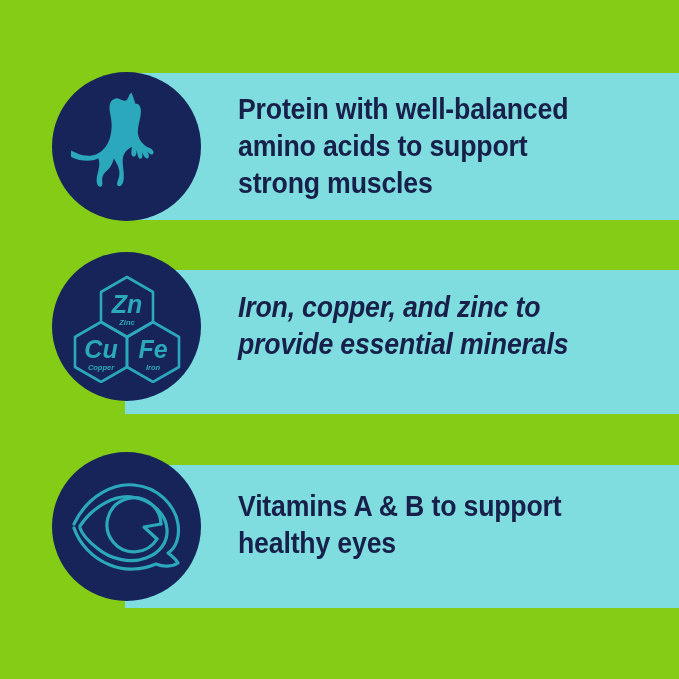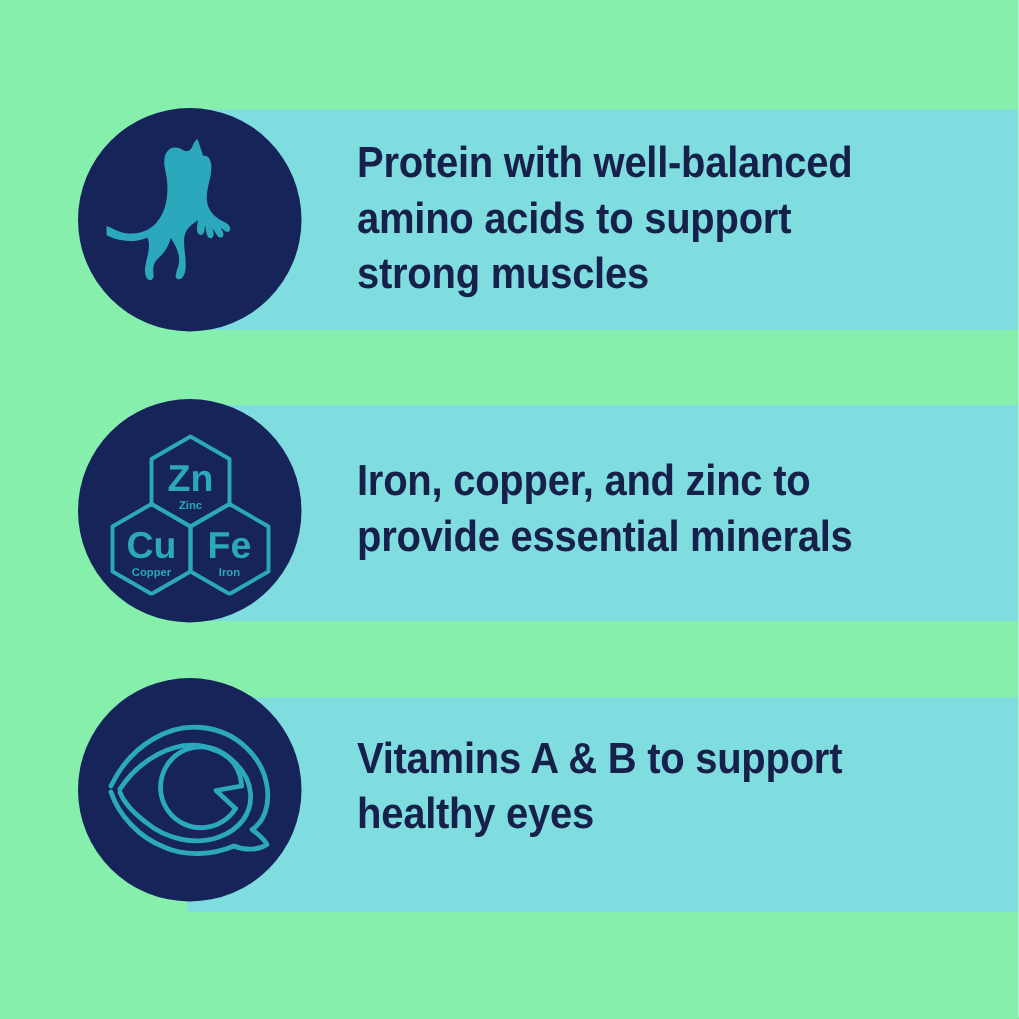--- a/index.html
+++ b/index.html
@@ -10,21 +10,21 @@
     width: 679px;
     height: 679px;
     overflow: hidden;
     font-family: "Liberation Sans", sans-serif;
   }
 
   #infographic {
     position: relative;
     width: 679px;
     height: 679px;
-    background: #86efac;
+    background: #84cc16;
     overflow: hidden;
   }
 
   
   .band {
     position: absolute;
     left: 125px;
     right: 0;
     background: #7FDCDF;
   }
@@ -34,21 +34,21 @@
 
   
   .feature {
     position: absolute;
     left: 0;
     right: 0;
     display: flex;
     align-items: center;
   }
   .feature-1 { top: 72px;  height: 149px; }
-  .feature-2 { top: 266px; height: 148px; }
+  .feature-2 { top: 252px; height: 148px; font-style: italic; }
   .feature-3 { top: 452px; height: 146px; }
 
   .icon-badge {
     position: absolute;
     left: 52px;
     top: 0;
     width: 149px;
     height: 149px;
     border-radius: 50%;
     background: #16245A;

